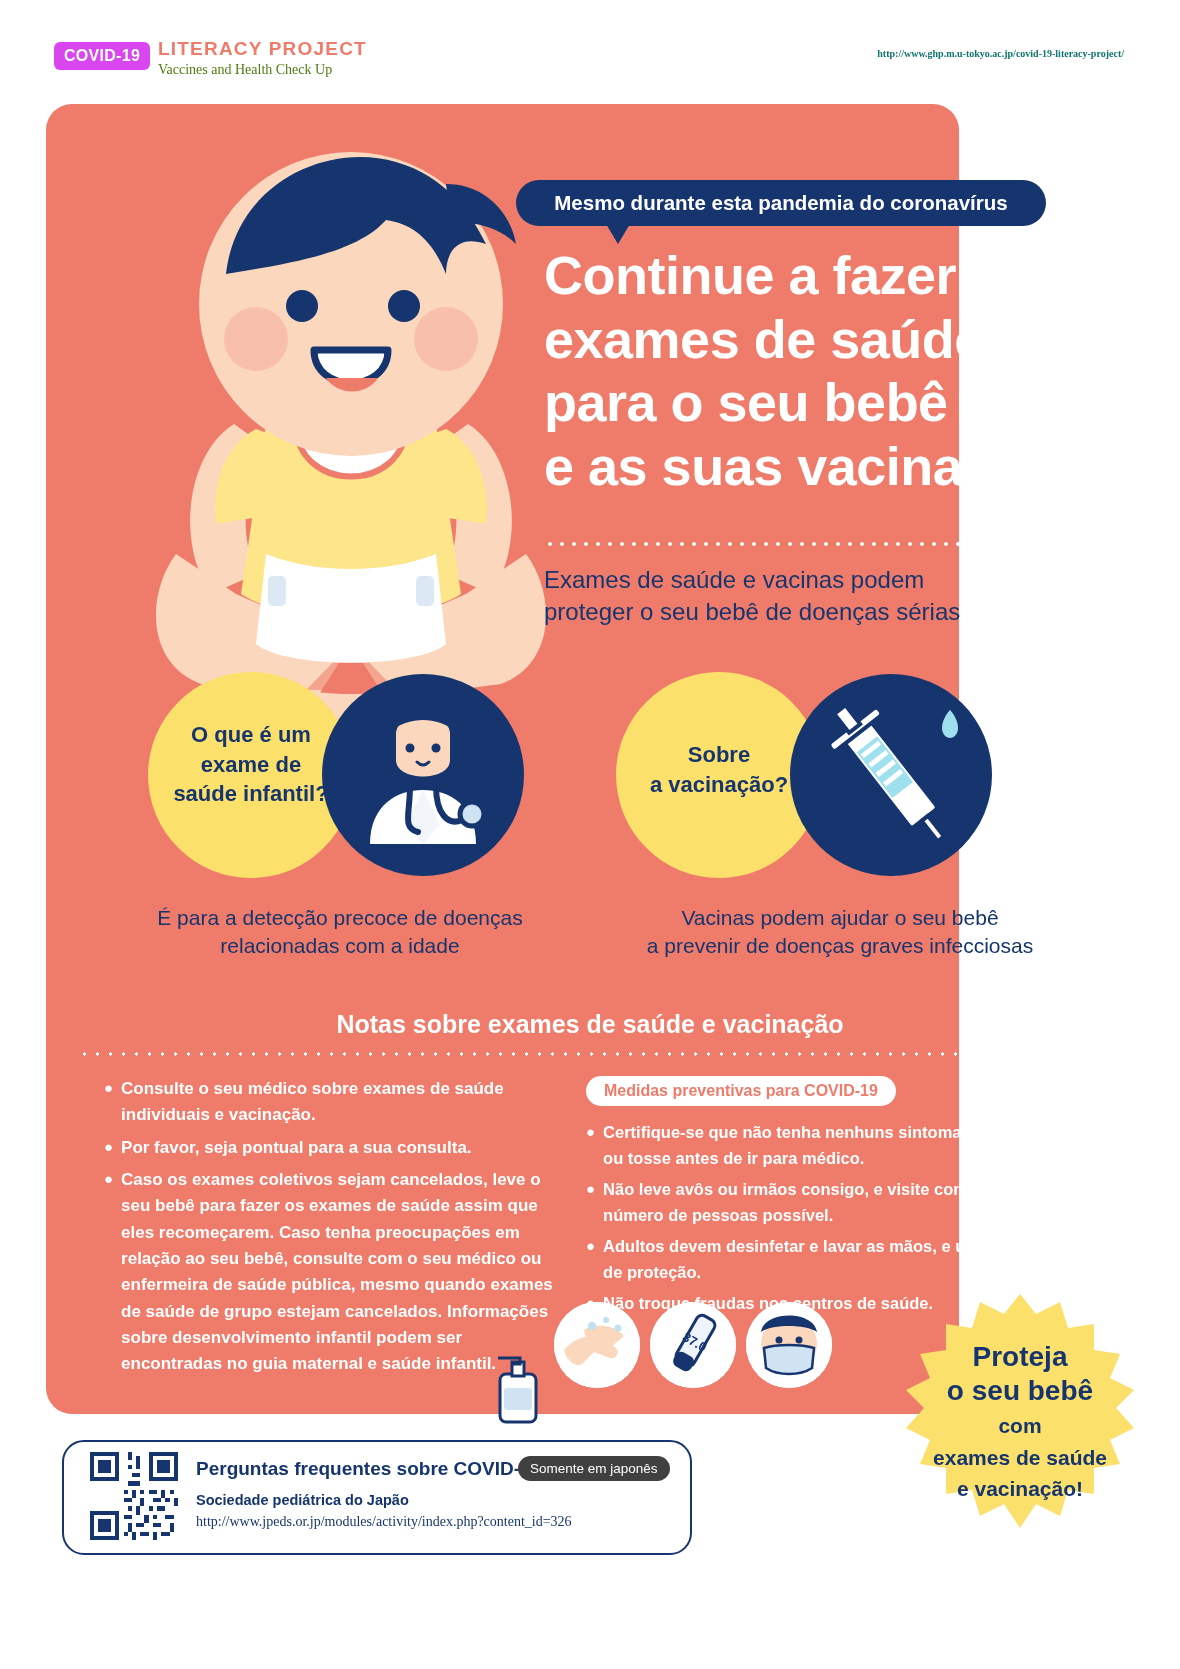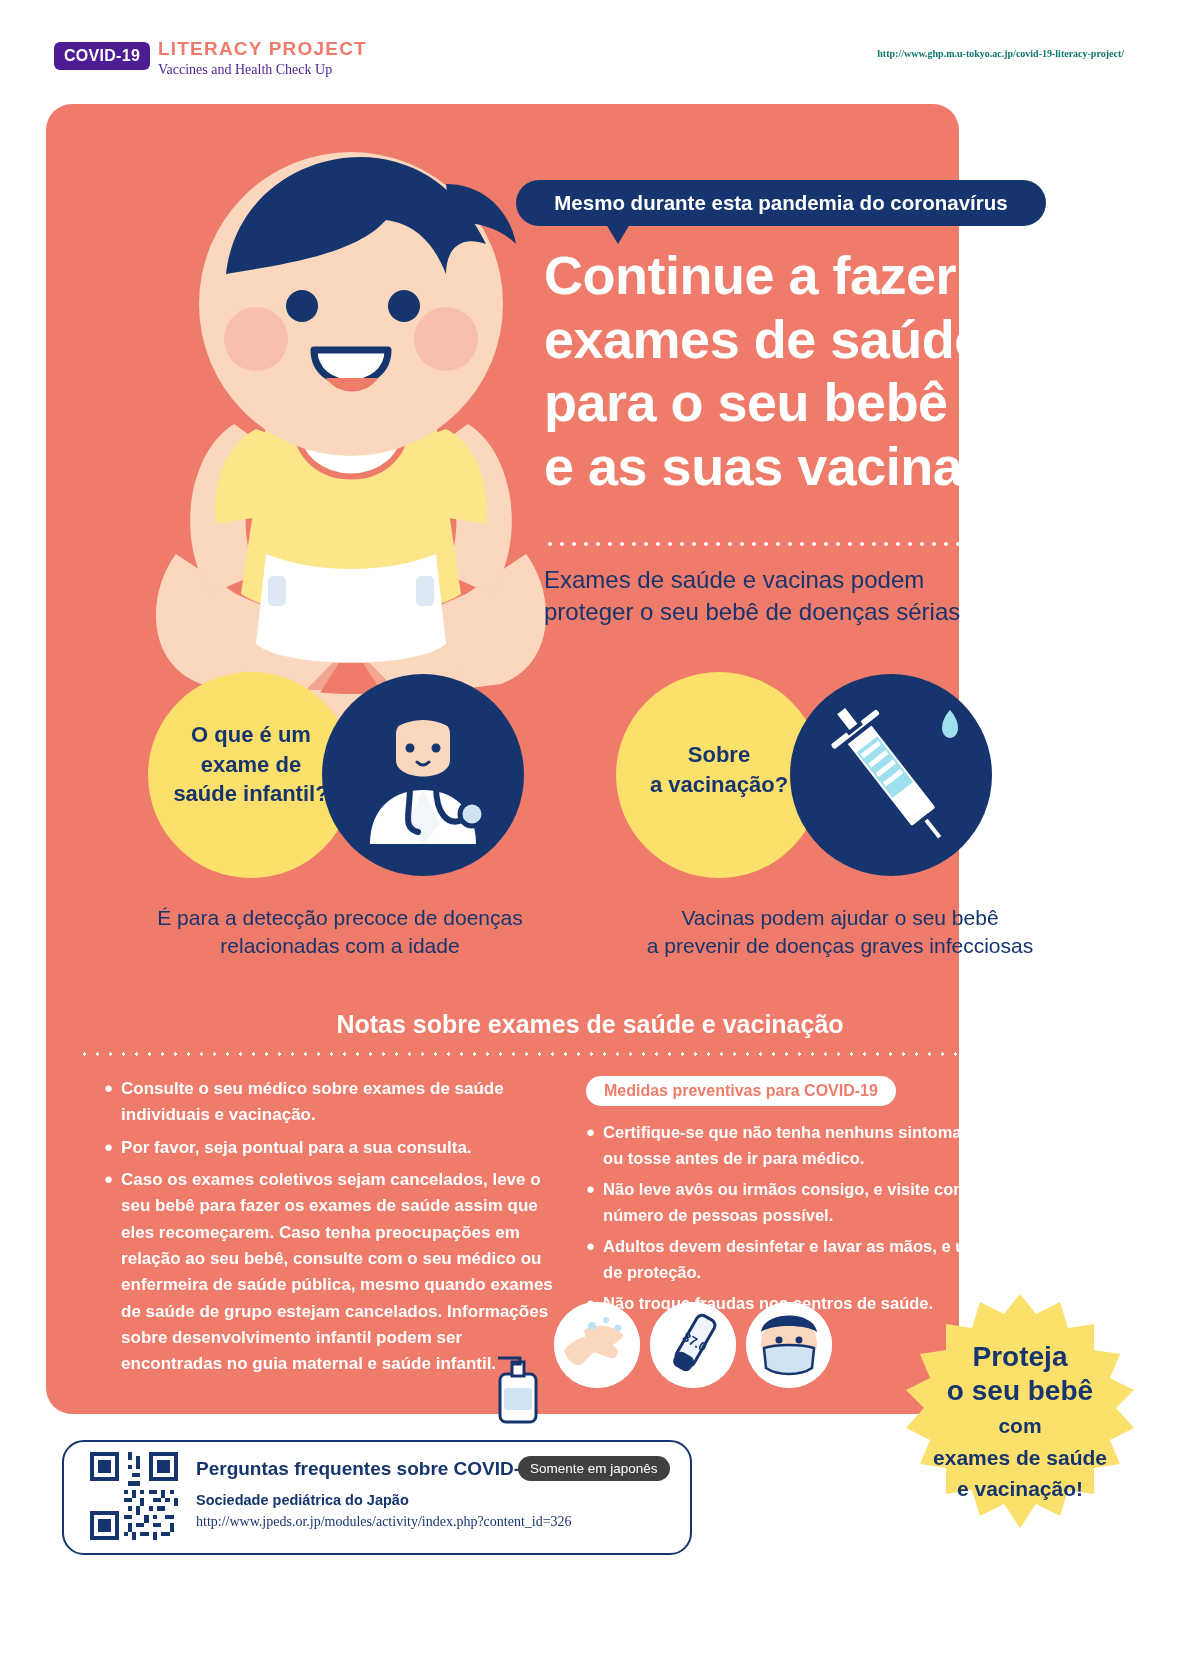--- a/index.html
+++ b/index.html
@@ -8,26 +8,26 @@
     background: #ffffff;
     font-family: "Liberation Sans", sans-serif;
     overflow: hidden;
   }
   .page { position: relative; width: 1180px; height: 1669px; background:#fff; }
 
   
   .header { position:absolute; left:0; top:0; width:1180px; height:92px; }
   .covid-badge {
     position:absolute; left:54px; top:42px; width:96px; height:28px;
-    background:#4c1d95; border-radius:6px; color:#fff;
+    background:#d946ef; border-radius:6px; color:#fff;
     font-size:16px; font-weight:bold; letter-spacing:.3px;
     display:flex; align-items:center; justify-content:center;
   }
   .lit-title { position:absolute; left:158px; top:38px; color:#ef7b6a; font-size:19px; font-weight:bold; letter-spacing:1.2px; }
-  .lit-sub { position:absolute; left:158px; top:62px; color:#4c1d95; font-size:14px; font-family:"Liberation Serif", serif; }
+  .lit-sub { position:absolute; left:158px; top:62px; color:#4d7c0f; font-size:14px; font-family:"Liberation Serif", serif; }
   .head-url { position:absolute; right:56px; top:48px; color:#0f766e; font-size:10px; font-family:"Liberation Serif", serif;font-weight:bold; }
 
   
   .panel {
     position:absolute; left:46px; top:104px; width:913px; height:1310px;
     background:#ef7b6a; border-radius:26px;
   }
 
   
   .baby { position:absolute; left:70px; top:20px; width:470px; height:620px; }

